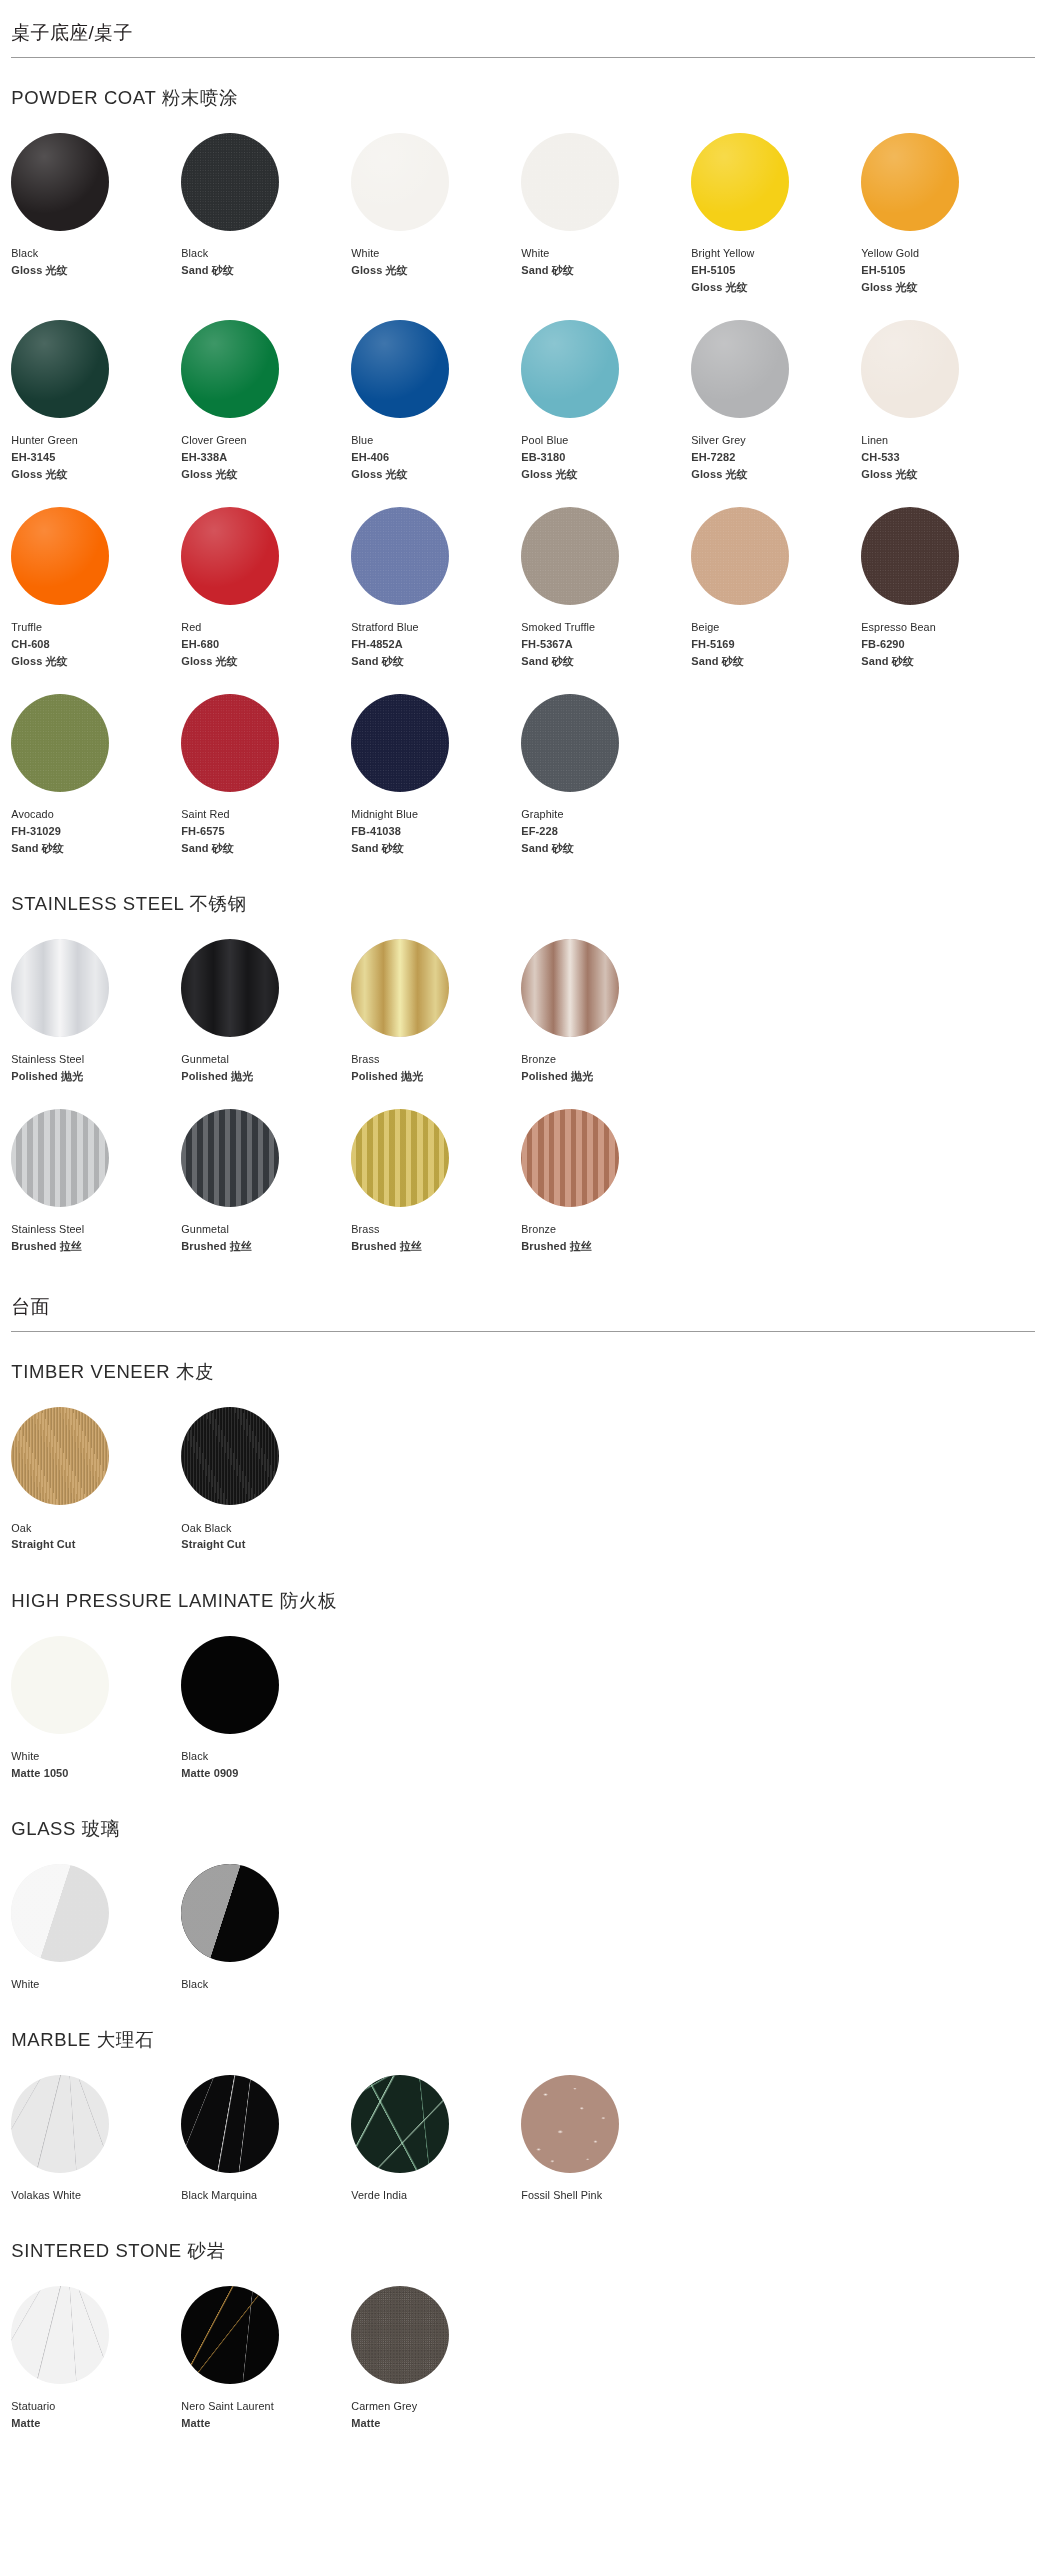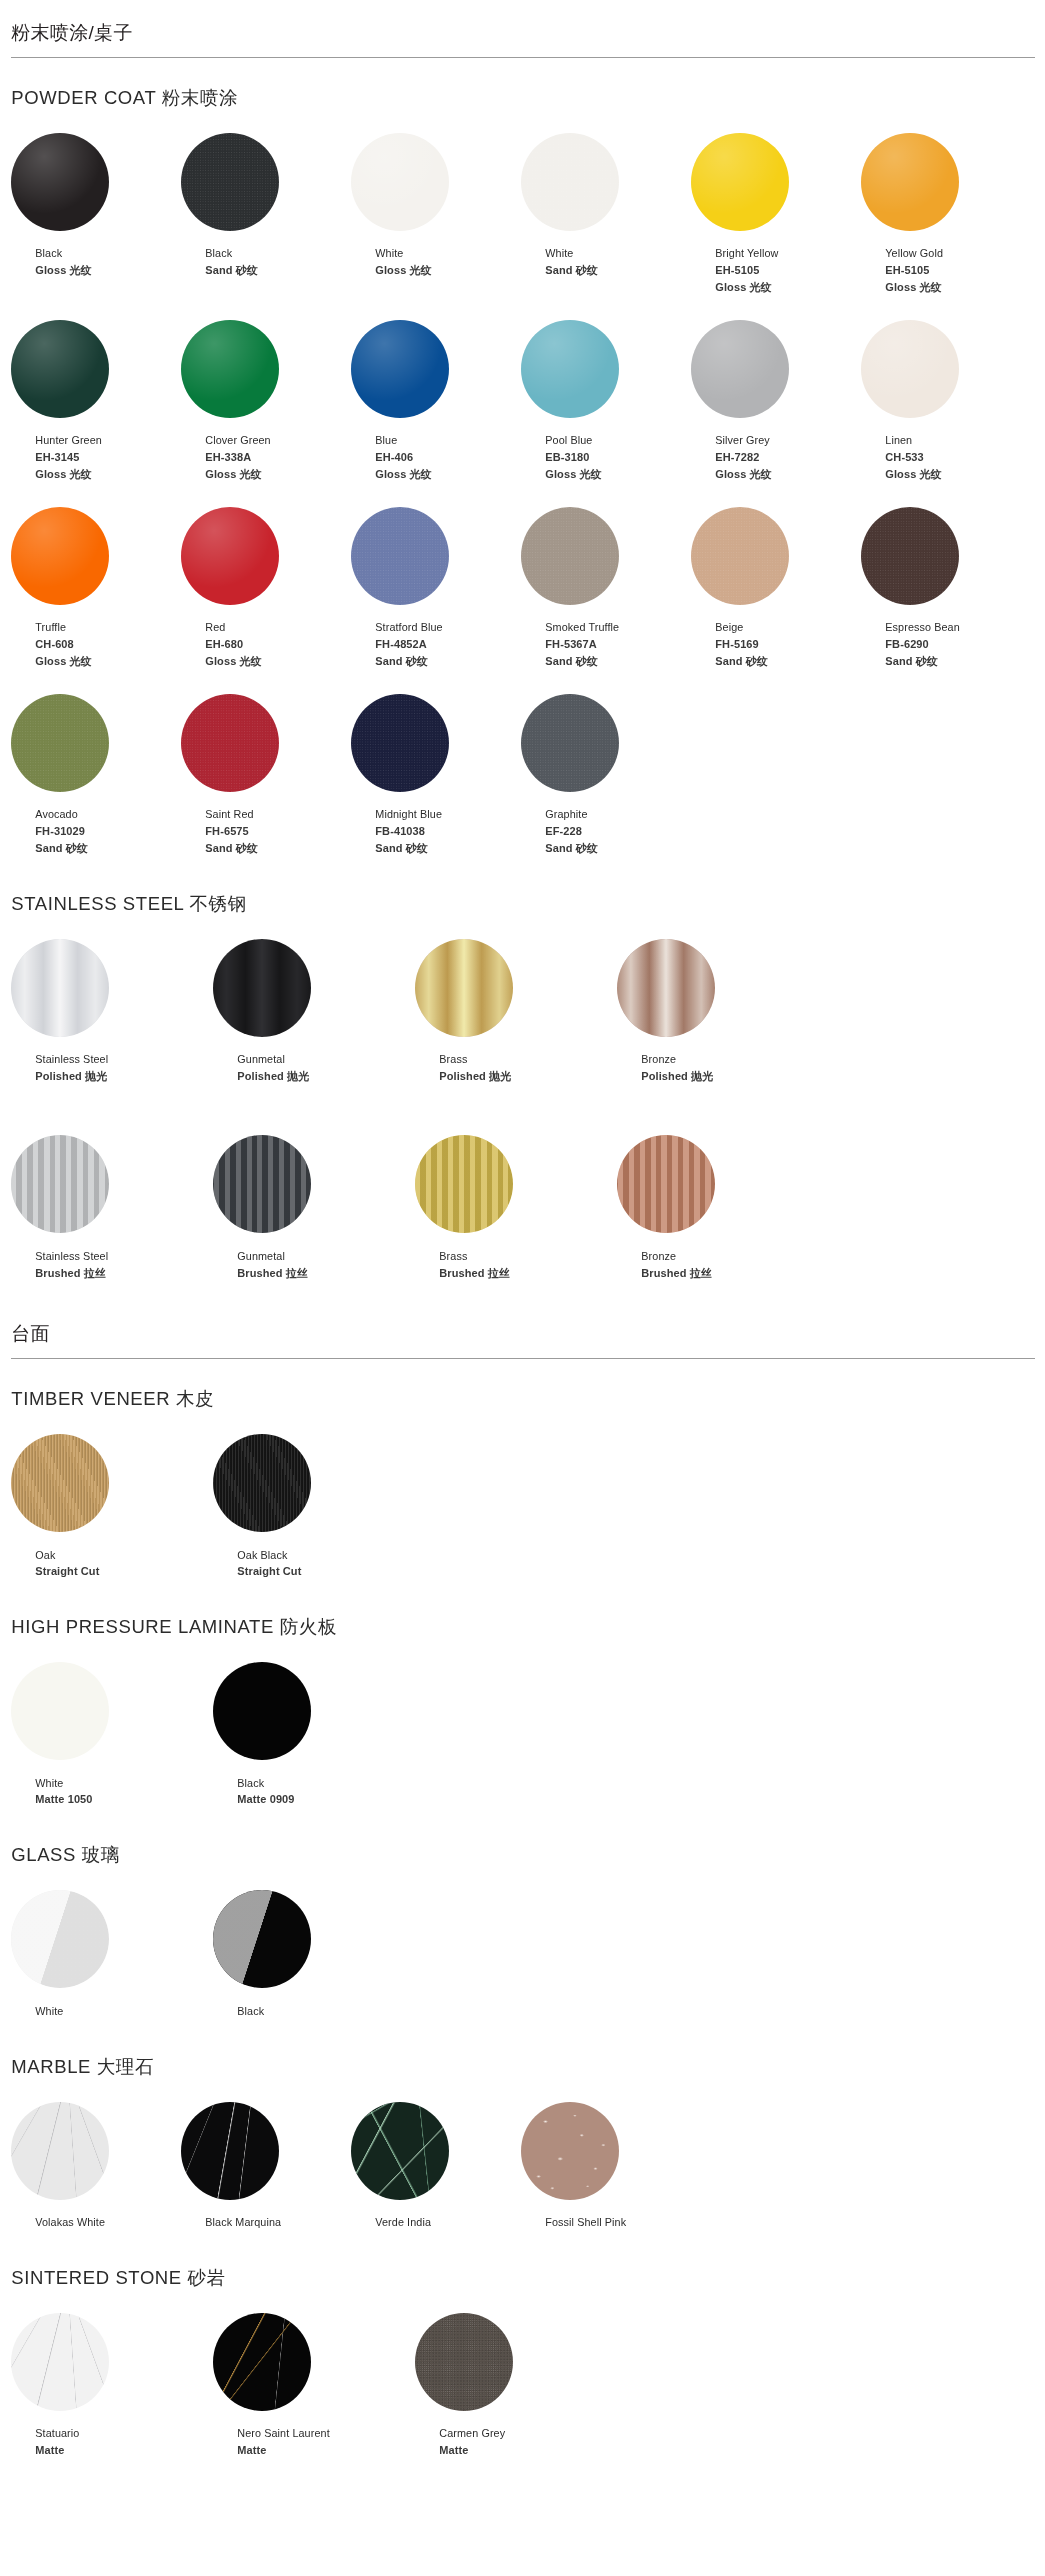--- a/index.html
+++ b/index.html
@@ -37,42 +37,41 @@
     white-space: nowrap;
   }
 
   
   .swatch-grid {
     display: grid;
     grid-template-columns: repeat(6, 170px);
     row-gap: 5.2px;
     column-gap: 0;
   }
-  .swatch-grid.cols-4 { grid-template-columns: repeat(4, 170px); gap: 32px; }
+  .swatch-grid.cols-4 { grid-template-columns: repeat(4, 170px); }
   .swatch-grid.cols-5 { grid-template-columns: repeat(5, 170px); }
 
   .swatch-cell {
     width: 170px;
     padding-bottom: 18.5px;
   }
   .swatch-disc {
     width: 98px;
     height: 98px;
     border-radius: 50%;
     position: relative;
     overflow: hidden;
     background: #ddd;
   }
   .swatch-disc .tex {
     position:absolute; inset:0; border-radius:50%;
   }
   .swatch-labels {
     margin-top: 14.4px;
     line-height: 1.55;
-    margin-left: 24px;
   }
   .swatch-name {
     font-size: 10.8px;
     font-weight: 400;
     color:#2b2b2b;
     letter-spacing:0.1px;
   }
   .swatch-code, .swatch-finish {
     font-size: 11px;
     font-weight: 700;
@@ -183,21 +182,21 @@
     background-size: 2.1px 2.1px, 3.1px 3.1px;
     background-position: 0 0, 1px 1.5px;
   }
 </style>
 </head>
 <body>
 
 <div class="page">
   <div id="groups-root">
       <div class="group">
-        <div class="group-title">粉末喷涂/桌子</div>
+        <div class="group-title">桌子底座/桌子</div>
         <hr class="group-rule">
         <div class="section">
           <h2 class="section-title">POWDER COAT 粉末喷涂</h2>
           <div class="swatch-grid">
             <div class="swatch-cell">
               <div class="swatch-disc" style="background: rgb(35, 31, 32);">
                 <div class="tex tex-gloss"></div>
               </div>
               <div class="swatch-labels">
                 <div class="swatch-name">Black</div>

